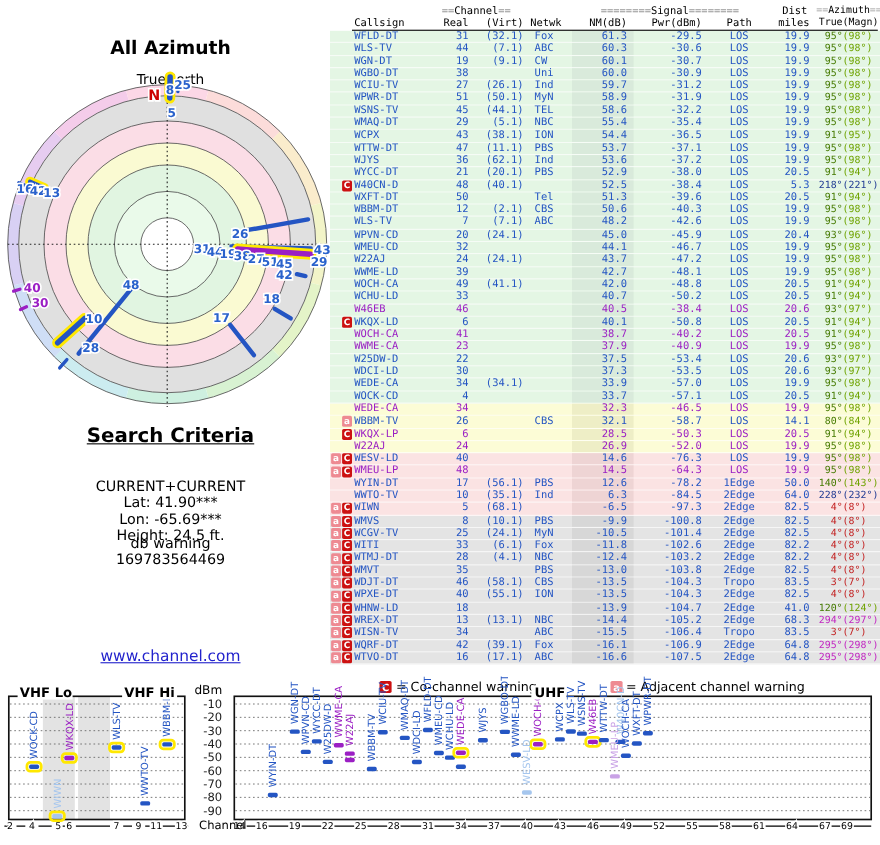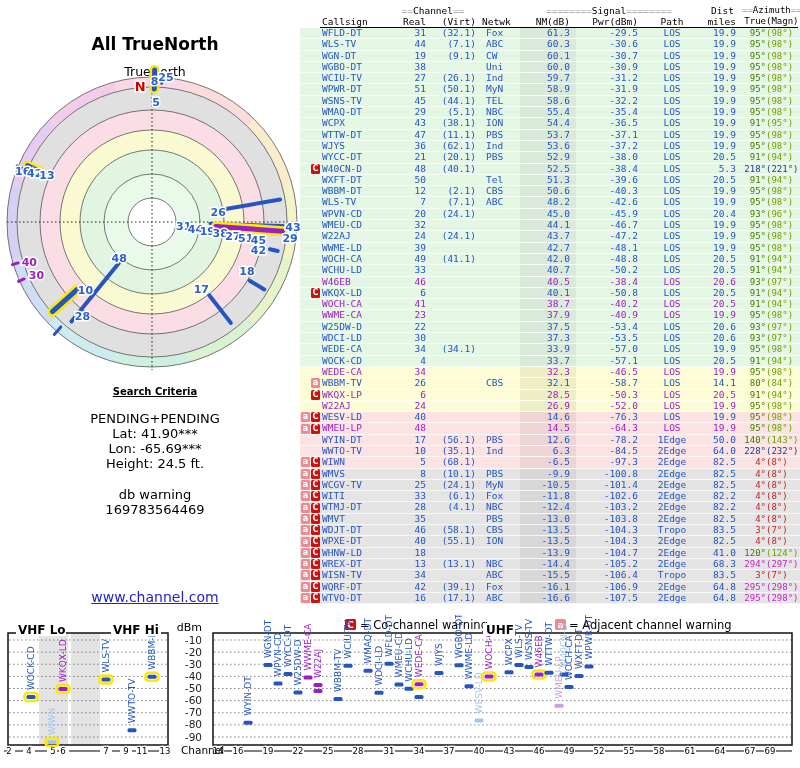--- a/index.html
+++ b/index.html
@@ -2,21 +2,21 @@
 <html><head>
 <meta charset="utf-8">
 <style>
   html,body{margin:0;padding:0;background:#fff;}
   #app{position:relative;width:800px;height:768px;background:#fff;overflow:hidden;
        font-family:"DejaVu Sans","Liberation Sans",sans-serif;}
   .abs{position:absolute;}
   #all-title{left:10px;top:34px;width:290px;text-align:center;font-size:17px;font-weight:bold;color:#000;}
   #truenorth{left:10px;top:64px;width:290px;text-align:center;font-size:12.5px;color:#000;}
   #search-block{left:0;top:386px;width:310px;text-align:center;color:#000;}
-  #search-title{font-size:10px;font-weight:bold;text-decoration:underline;margin-bottom:14px;}
+  #search-title{font-size:18px;font-weight:bold;text-decoration:underline;margin-bottom:28px;}
   .crit-line{font-size:13px;line-height:15px;}
   #datecode-block{left:0;top:487px;width:310px;text-align:center;font-size:13px;line-height:15px;color:#000;}
   #site-link{left:0;top:589px;width:310px;text-align:center;font-size:14px;}
   #site-link a{color:#2222cc;text-decoration:underline;cursor:pointer;}
   
   #tablewrap{left:300px;top:0;width:500px;}
   .trow,.thead{display:flex;box-sizing:border-box;font-family:"DejaVu Sans Mono","Liberation Mono",monospace;
     font-size:9.5px;white-space:pre;}
   .thead{height:11px;line-height:11px;color:#000;}
   .trow{height:11.3px;line-height:10.6px;border-bottom:1px solid rgba(255,255,255,0.65);}
@@ -38,21 +38,21 @@
   .bg-gy{background:#e4e4e4;} .bg-gy .w-nm{background:#d7d7d7;}
   .mkbox{width:9px;height:10px;border-radius:1.5px;color:#fff;text-align:center;
     font:bold 8px "DejaVu Sans",sans-serif;line-height:10px;}
   .hdr-eq{color:#999;}
   #hdr-underline{left:320px;top:27px;width:478px;height:0;border-top:1px solid #000;}
 </style>
 </head>
 <body>
 
 <div id="app">
-  <div class="abs" id="all-title">All TrueNorth</div>
+  <div class="abs" id="all-title">All Azimuth</div>
   <div class="abs" id="truenorth">TrueNorth</div>
   <svg class="abs" id="polar-svg" style="left:0;top:0" width="320" height="612" viewBox="0 0 320 612">
       <path d="M114.4712384601345,81.94075518808509 A145,145 0 0 1 189.52876153986543,81.94075518808509 L186.94057108884022,91.60001345097575 A135,135 0 0 0 117.0594289111597,91.60001345097578 Z" fill="#fcd7e6" stroke="none"></path>
       <path d="M189.52876153986543,81.94075518808509 A145,145 0 0 1 254.53048327204925,119.46951672795049 L247.4594154601838,126.54058453981597 A135,135 0 0 0 186.94057108884022,91.60001345097575 Z" fill="#fcdcda" stroke="none"></path>
       <path d="M254.53048327204925,119.46951672795049 A145,145 0 0 1 292.05924481191494,184.4712384601345 L282.3999865490242,187.0594289111597 A135,135 0 0 0 247.4594154601838,126.54058453981597 Z" fill="#faeccc" stroke="none"></path>
       <path d="M292.05924481191494,184.4712384601345 A145,145 0 0 1 292.05924481191494,259.5287615398654 L282.3999865490242,256.9405710888402 A135,135 0 0 0 282.3999865490242,187.0594289111597 Z" fill="#f2f4c8" stroke="none"></path>
       <path d="M292.05924481191494,259.5287615398654 A145,145 0 0 1 254.53048327204934,324.5304832720494 L247.45941546018386,317.45941546018395 A135,135 0 0 0 282.3999865490242,256.9405710888402 Z" fill="#e4f4c8" stroke="none"></path>
       <path d="M254.53048327204934,324.5304832720494 A145,145 0 0 1 189.5287615398655,362.05924481191494 L186.9405710888403,352.3999865490242 A135,135 0 0 0 247.45941546018386,317.45941546018395 Z" fill="#d8f2d2" stroke="none"></path>
       <path d="M189.5287615398655,362.05924481191494 A145,145 0 0 1 114.47123846013433,362.0592448119148 L117.05942891115956,352.39998654902416 A135,135 0 0 0 186.9405710888403,352.3999865490242 Z" fill="#cef0e0" stroke="none"></path>
       <path d="M114.47123846013433,362.0592448119148 A145,145 0 0 1 49.46951672795055,324.5304832720493 L56.54058453981604,317.4594154601839 A135,135 0 0 0 117.05942891115956,352.39998654902416 Z" fill="#ccecf0" stroke="none"></path>
@@ -116,21 +116,21 @@
       <text x="201.37029130036132" y="292.720119431229" text-anchor="middle" fill="#2a62cc" font-family="&quot;DejaVu Sans&quot;,sans-serif" font-size="11" font-weight="bold" stroke="#ffffff" stroke-width="3" paint-order="stroke">17</text>
       <text x="119.21260028841596" y="262.41409644839234" text-anchor="middle" fill="#2a62cc" font-family="&quot;DejaVu Sans&quot;,sans-serif" font-size="11" font-weight="bold" stroke="#ffffff" stroke-width="3" paint-order="stroke">48</text>
       <text x="85.41361989151416" y="293.7587926696473" text-anchor="middle" fill="#2a62cc" font-family="&quot;DejaVu Sans&quot;,sans-serif" font-size="11" font-weight="bold" stroke="#ffffff" stroke-width="3" paint-order="stroke">10</text>
       <text x="82.40573395009305" y="320.0512526922144" text-anchor="middle" fill="#2a62cc" font-family="&quot;DejaVu Sans&quot;,sans-serif" font-size="11" font-weight="bold" stroke="#ffffff" stroke-width="3" paint-order="stroke">28</text>
       <text x="29.313709397925194" y="265.86319227436826" text-anchor="middle" fill="#9b1fc4" font-family="&quot;DejaVu Sans&quot;,sans-serif" font-size="11" font-weight="bold" stroke="#ffffff" stroke-width="3" paint-order="stroke">40</text>
       <text x="36.43491859867902" y="278.6660418173424" text-anchor="middle" fill="#9b1fc4" font-family="&quot;DejaVu Sans&quot;,sans-serif" font-size="11" font-weight="bold" stroke="#ffffff" stroke-width="3" paint-order="stroke">30</text>
     </svg>
 
   <div class="abs" id="search-block">
     <div id="search-title">Search Criteria</div>
-    <div class="crit-line">PENDING+PENDING</div>
+    <div class="crit-line">CURRENT+CURRENT</div>
     <div class="crit-line">Lat: 41.90***</div>
     <div class="crit-line">Lon: -65.69***</div>
     <div class="crit-line">Height: 24.5 ft.</div>
   </div>
   <div class="abs" id="datecode-block">
     <div>db warning</div>
     <div>169783564469</div>
   </div>
   <div class="abs" id="site-link">
     <a href="#">www.channel.com</a>

